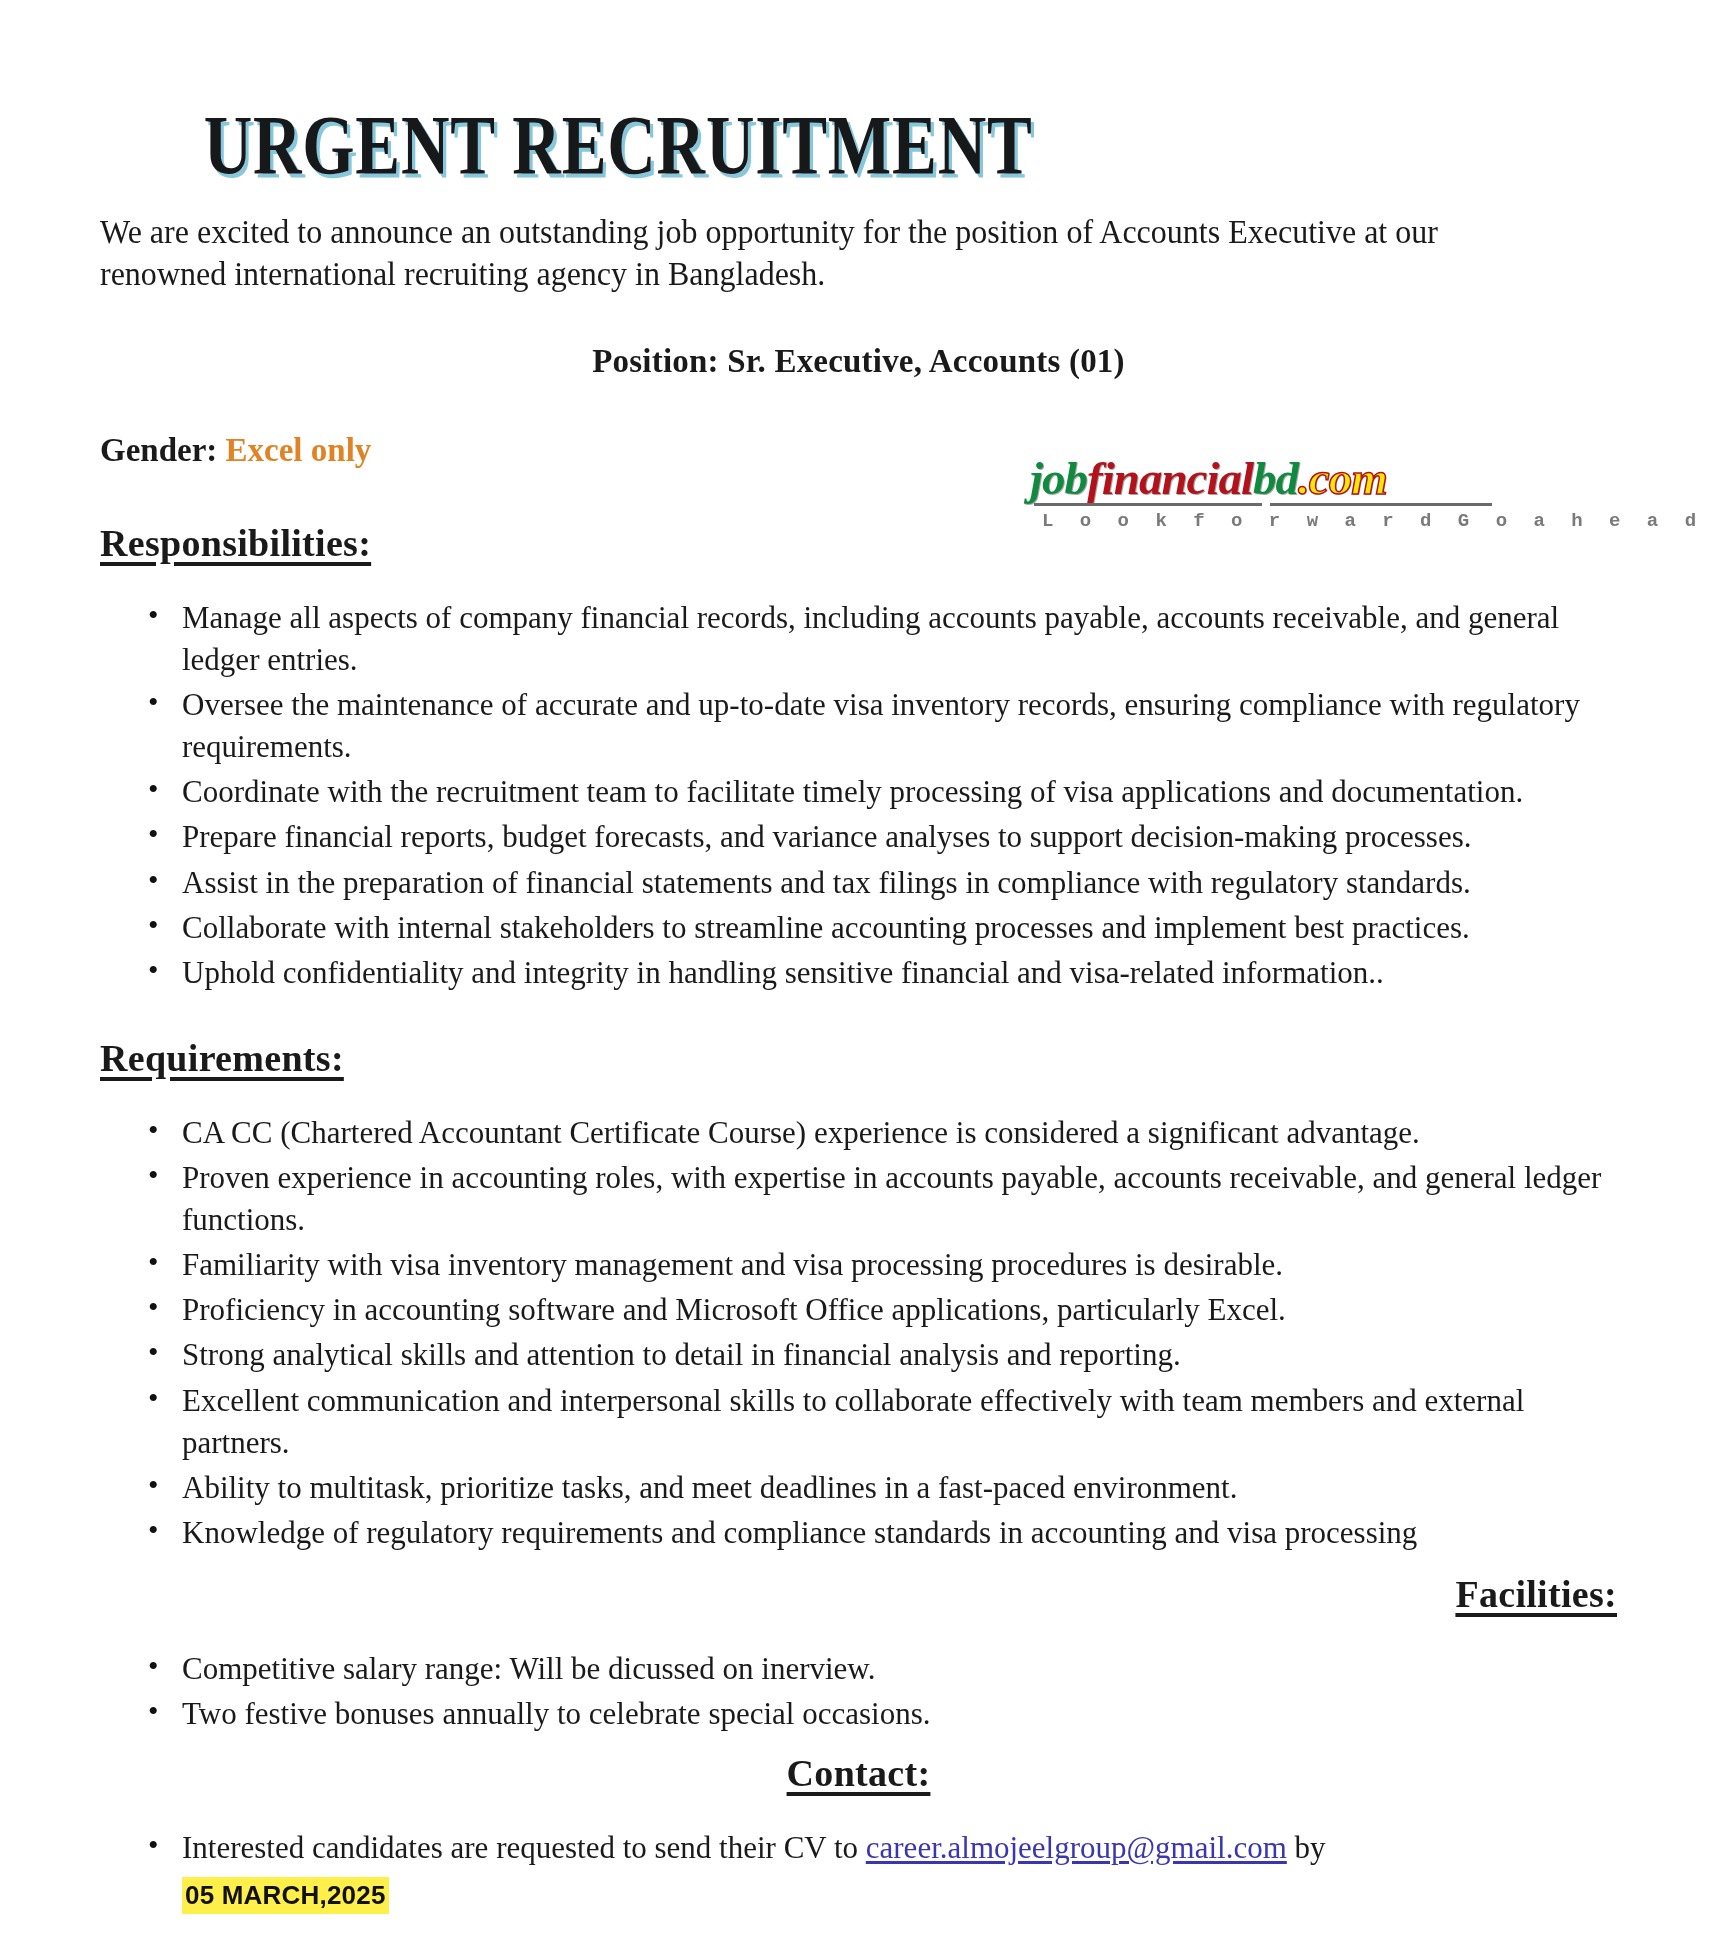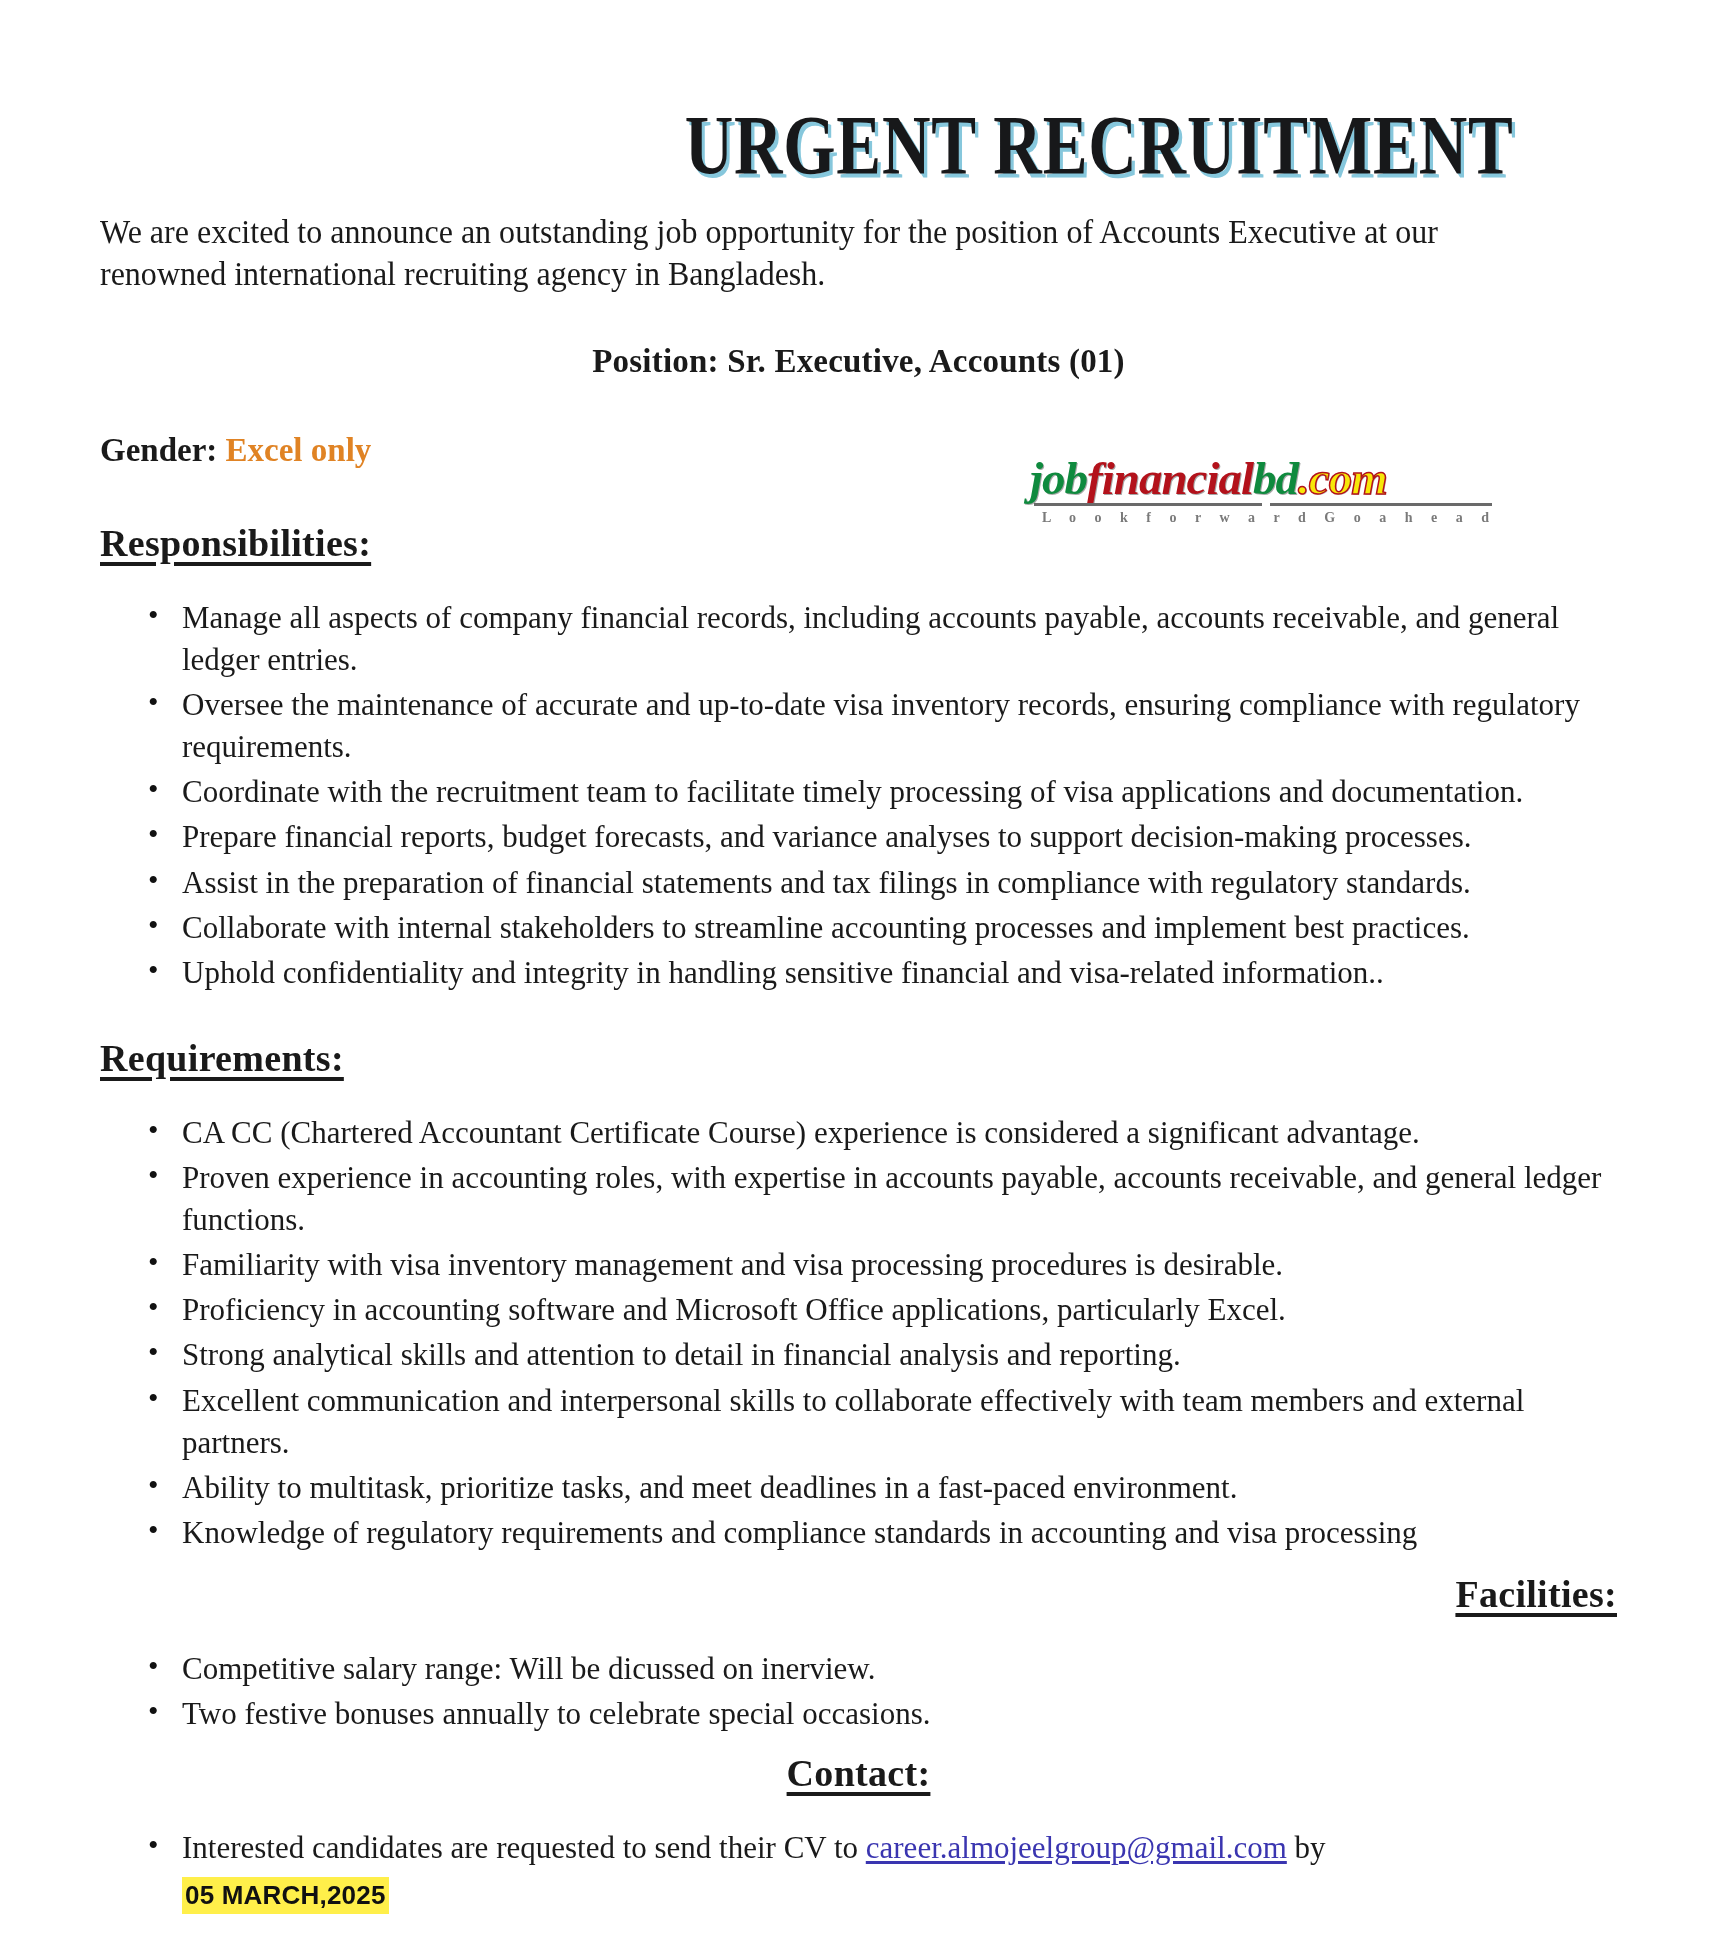--- a/index.html
+++ b/index.html
@@ -18,21 +18,21 @@
   .page {
     position: relative;
     width: 1717px;
     height: 1956px;
     box-sizing: border-box;
     padding: 0 100px 0 100px;
   }
 
   
   .title-wrap {
-    text-align: right;
+    text-align: left;
     padding-top: 48px;
     height: 112px;
   }
   .doc-title {
     display: inline-block;
     font-family: "Liberation Serif", "DejaVu Serif", serif;
     font-weight: 700;
     font-size: 84px;
     line-height: 1;
     letter-spacing: 1px;
@@ -101,22 +101,22 @@
   .logo-rules span {
     display: block;
     height: 3px;
     background: #6a6a6a;
   }
   .logo-rule-a { width: 228px; }
   .logo-rule-b { width: 222px; }
   .logo-tag {
     margin-top: 4px;
     padding-left: 12px;
-    font-family: Liberation Serif, serif;
-    font-size: 14px;
+    font-family: Liberation Mono, monospace;
+    font-size: 19px;
     font-weight: 700;
     letter-spacing: 7.5px;
     color: #7a7a7a;
     white-space: nowrap;
   }
 
   
   .section-heading {
     font-size: 38px;
     font-weight: 700;

